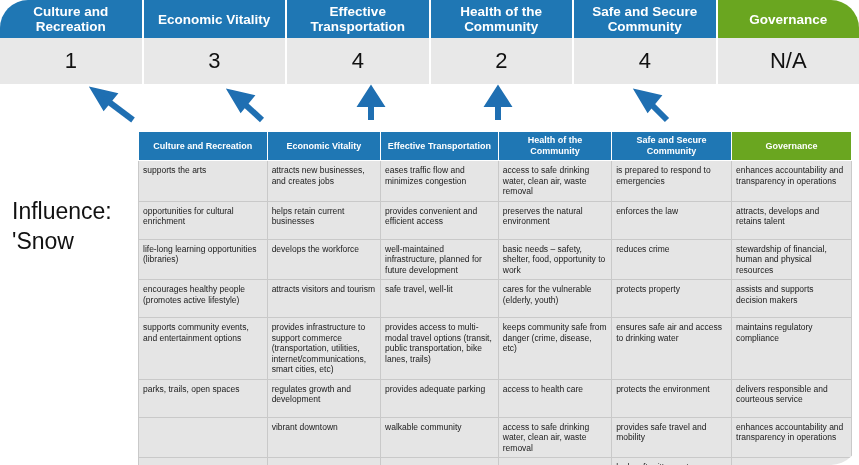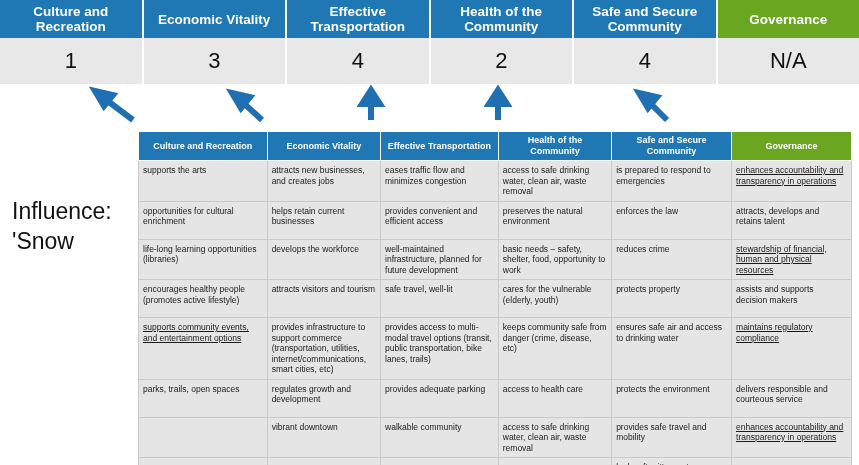--- a/index.html
+++ b/index.html
@@ -8,20 +8,21 @@
     padding: 0;
     background: #ffffff;
     font-family: "Liberation Sans", sans-serif;
   }
   #page {
     position: relative;
     width: 859px;
     height: 465px;
     overflow: hidden;
     background: #ffffff;
+    border-radius: 28px;
   }
 
   
   #top-strip {
     position: absolute;
     left: 0;
     top: 0;
     width: 859px;
     height: 84px;
   }
@@ -115,21 +116,21 @@
   table.matrix td {
     font-size: 8.5px;
     line-height: 10.5px;
     color: #1a1a1a;
     vertical-align: top;
     padding: 4px 4px;
     border: 1px solid #c9c9c9;
     background: #e5e5e5;
     height: 38px;
   }
-  td.alt { background: #ebebeb; text-decoration: underline; }
+  td.alt { background: #ebebeb; }
   td.hl { background: #ffff99; }
   td.blank-none { background: #ffffff; border: none; }
 
   
   col.c0 { width: 118px; }
   col.c1 { width: 104px; }
   col.c2 { width: 108px; }
   col.c3 { width: 104px; }
   col.c4 { width: 110px; }
   col.c5 { width: 110px; }

